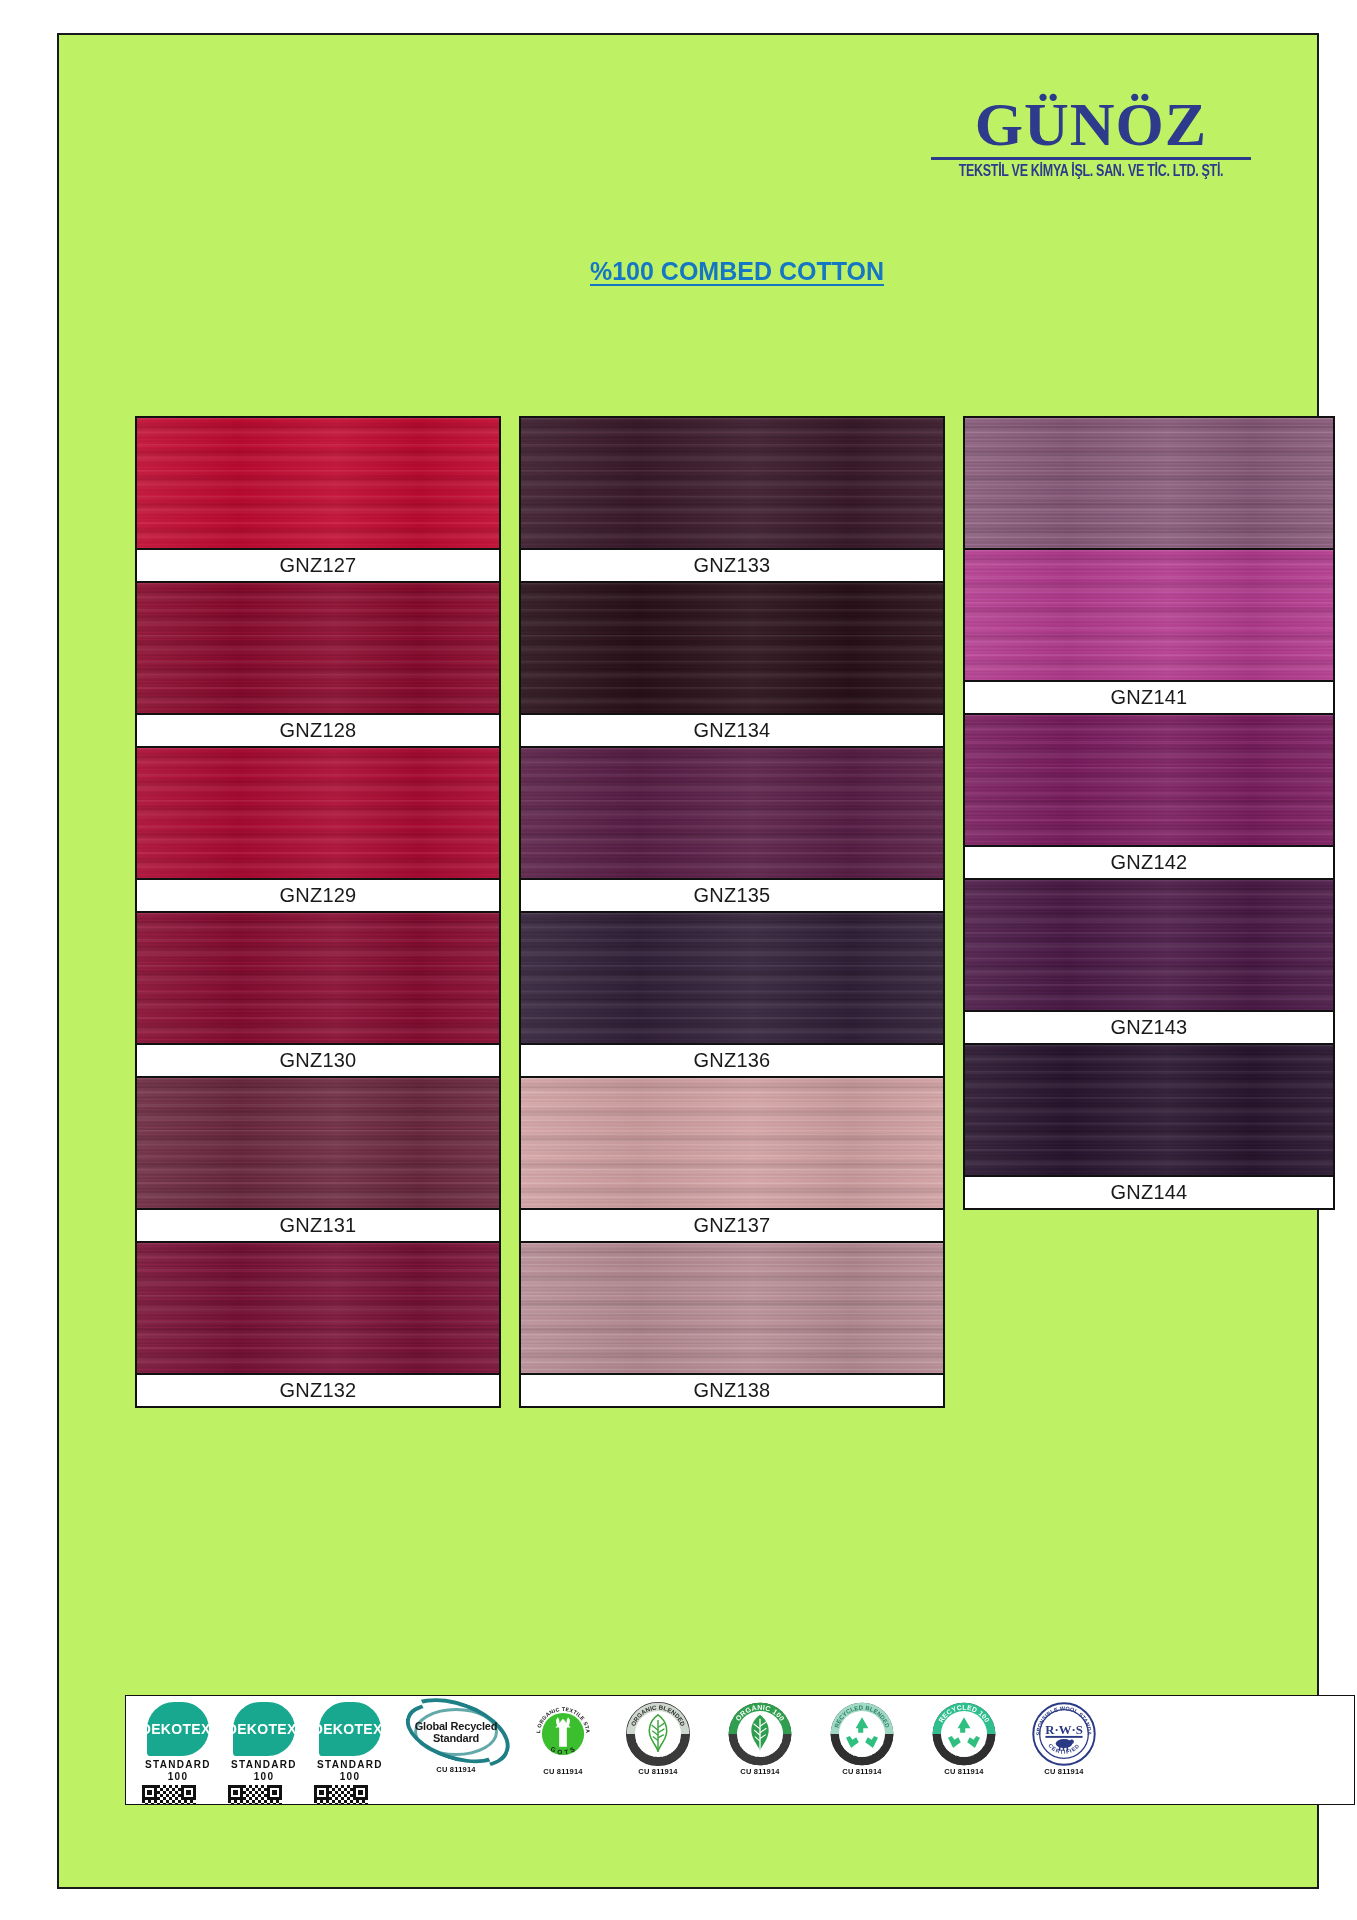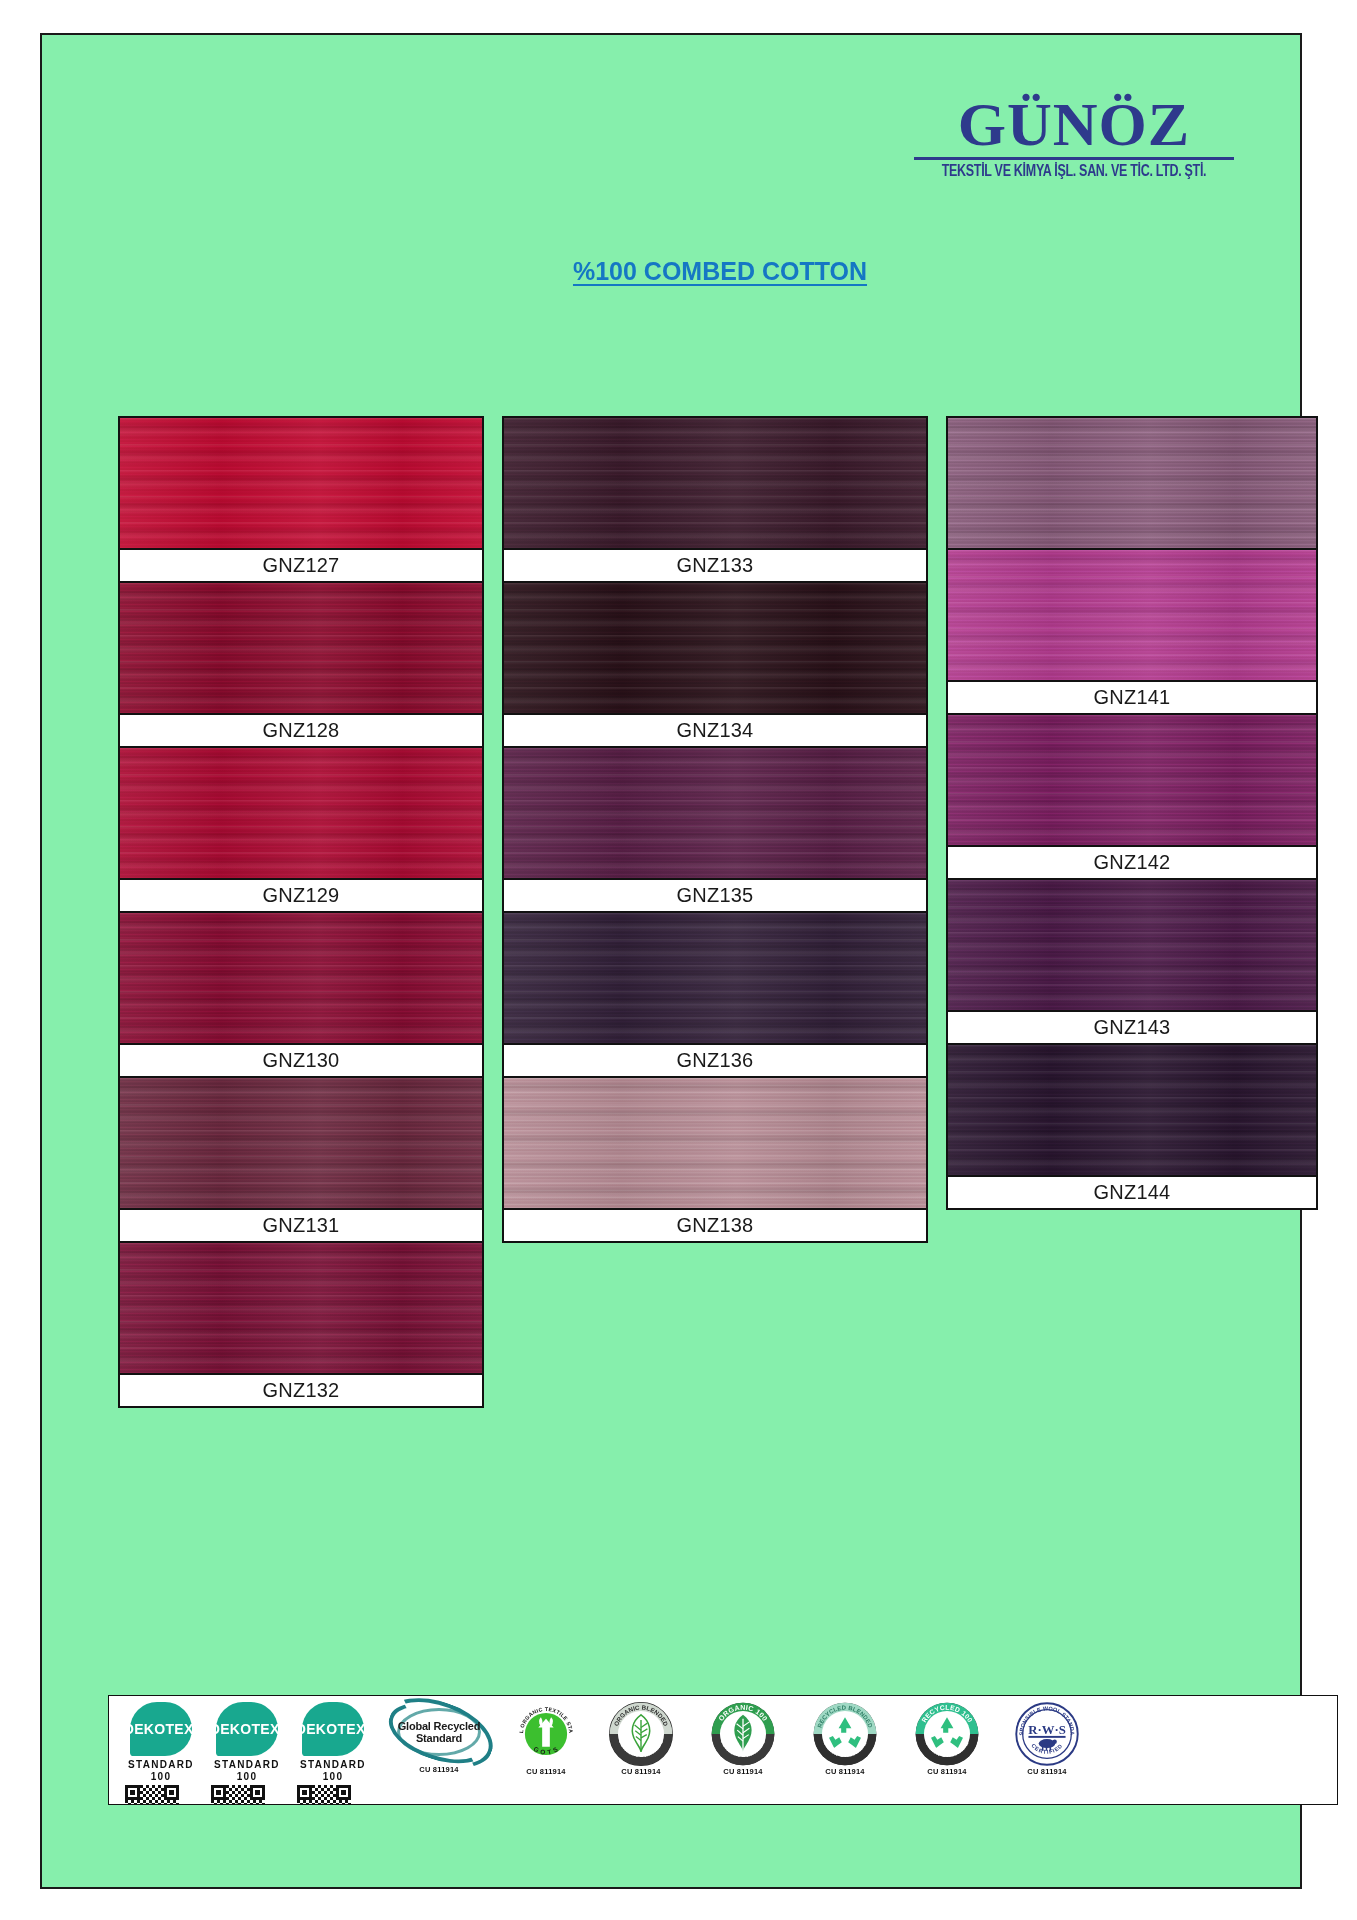--- a/index.html
+++ b/index.html
@@ -11,24 +11,24 @@
   #page {
     position: relative;
     width: 1357px;
     height: 1920px;
     background: #ffffff;
     overflow: hidden;
   }
   
   #doc-frame {
     position: absolute;
-    left: 40px; top: 33px;
+    left: 57px; top: 33px;
     width: 1262px; height: 1856px;
     border: 2px solid #1a1a1a;
-    background: #86efac;
+    background: #bef264;
   }
 
   
   #logo-block {
     position: absolute;
     left: 872px; top: 60px;
     width: 320px;
     text-align: center;
   }
   #logo-word {
@@ -333,20 +333,24 @@
           <div class="swatch-img" style="background-color: rgb(42, 17, 25);"></div>
           <div class="swatch-label">GNZ134</div>
         </div>
         <div class="swatch-cell">
           <div class="swatch-img" style="background-color: rgb(91, 32, 72);"></div>
           <div class="swatch-label">GNZ135</div>
         </div>
         <div class="swatch-cell">
           <div class="swatch-img" style="background-color: rgb(51, 33, 58);"></div>
           <div class="swatch-label">GNZ136</div>
+        </div>
+        <div class="swatch-cell">
+          <div class="swatch-img" style="background-color: rgb(211, 163, 165);"></div>
+          <div class="swatch-label">GNZ137</div>
         </div>
         <div class="swatch-cell">
           <div class="swatch-img" style="background-color: rgb(185, 143, 152);"></div>
           <div class="swatch-label">GNZ138</div>
         </div>
       </div>
 
       <div class="swatch-column col-3">
         <div class="swatch-cell">
           <div class="swatch-img" style="background-color: rgb(138, 93, 124);"></div>

